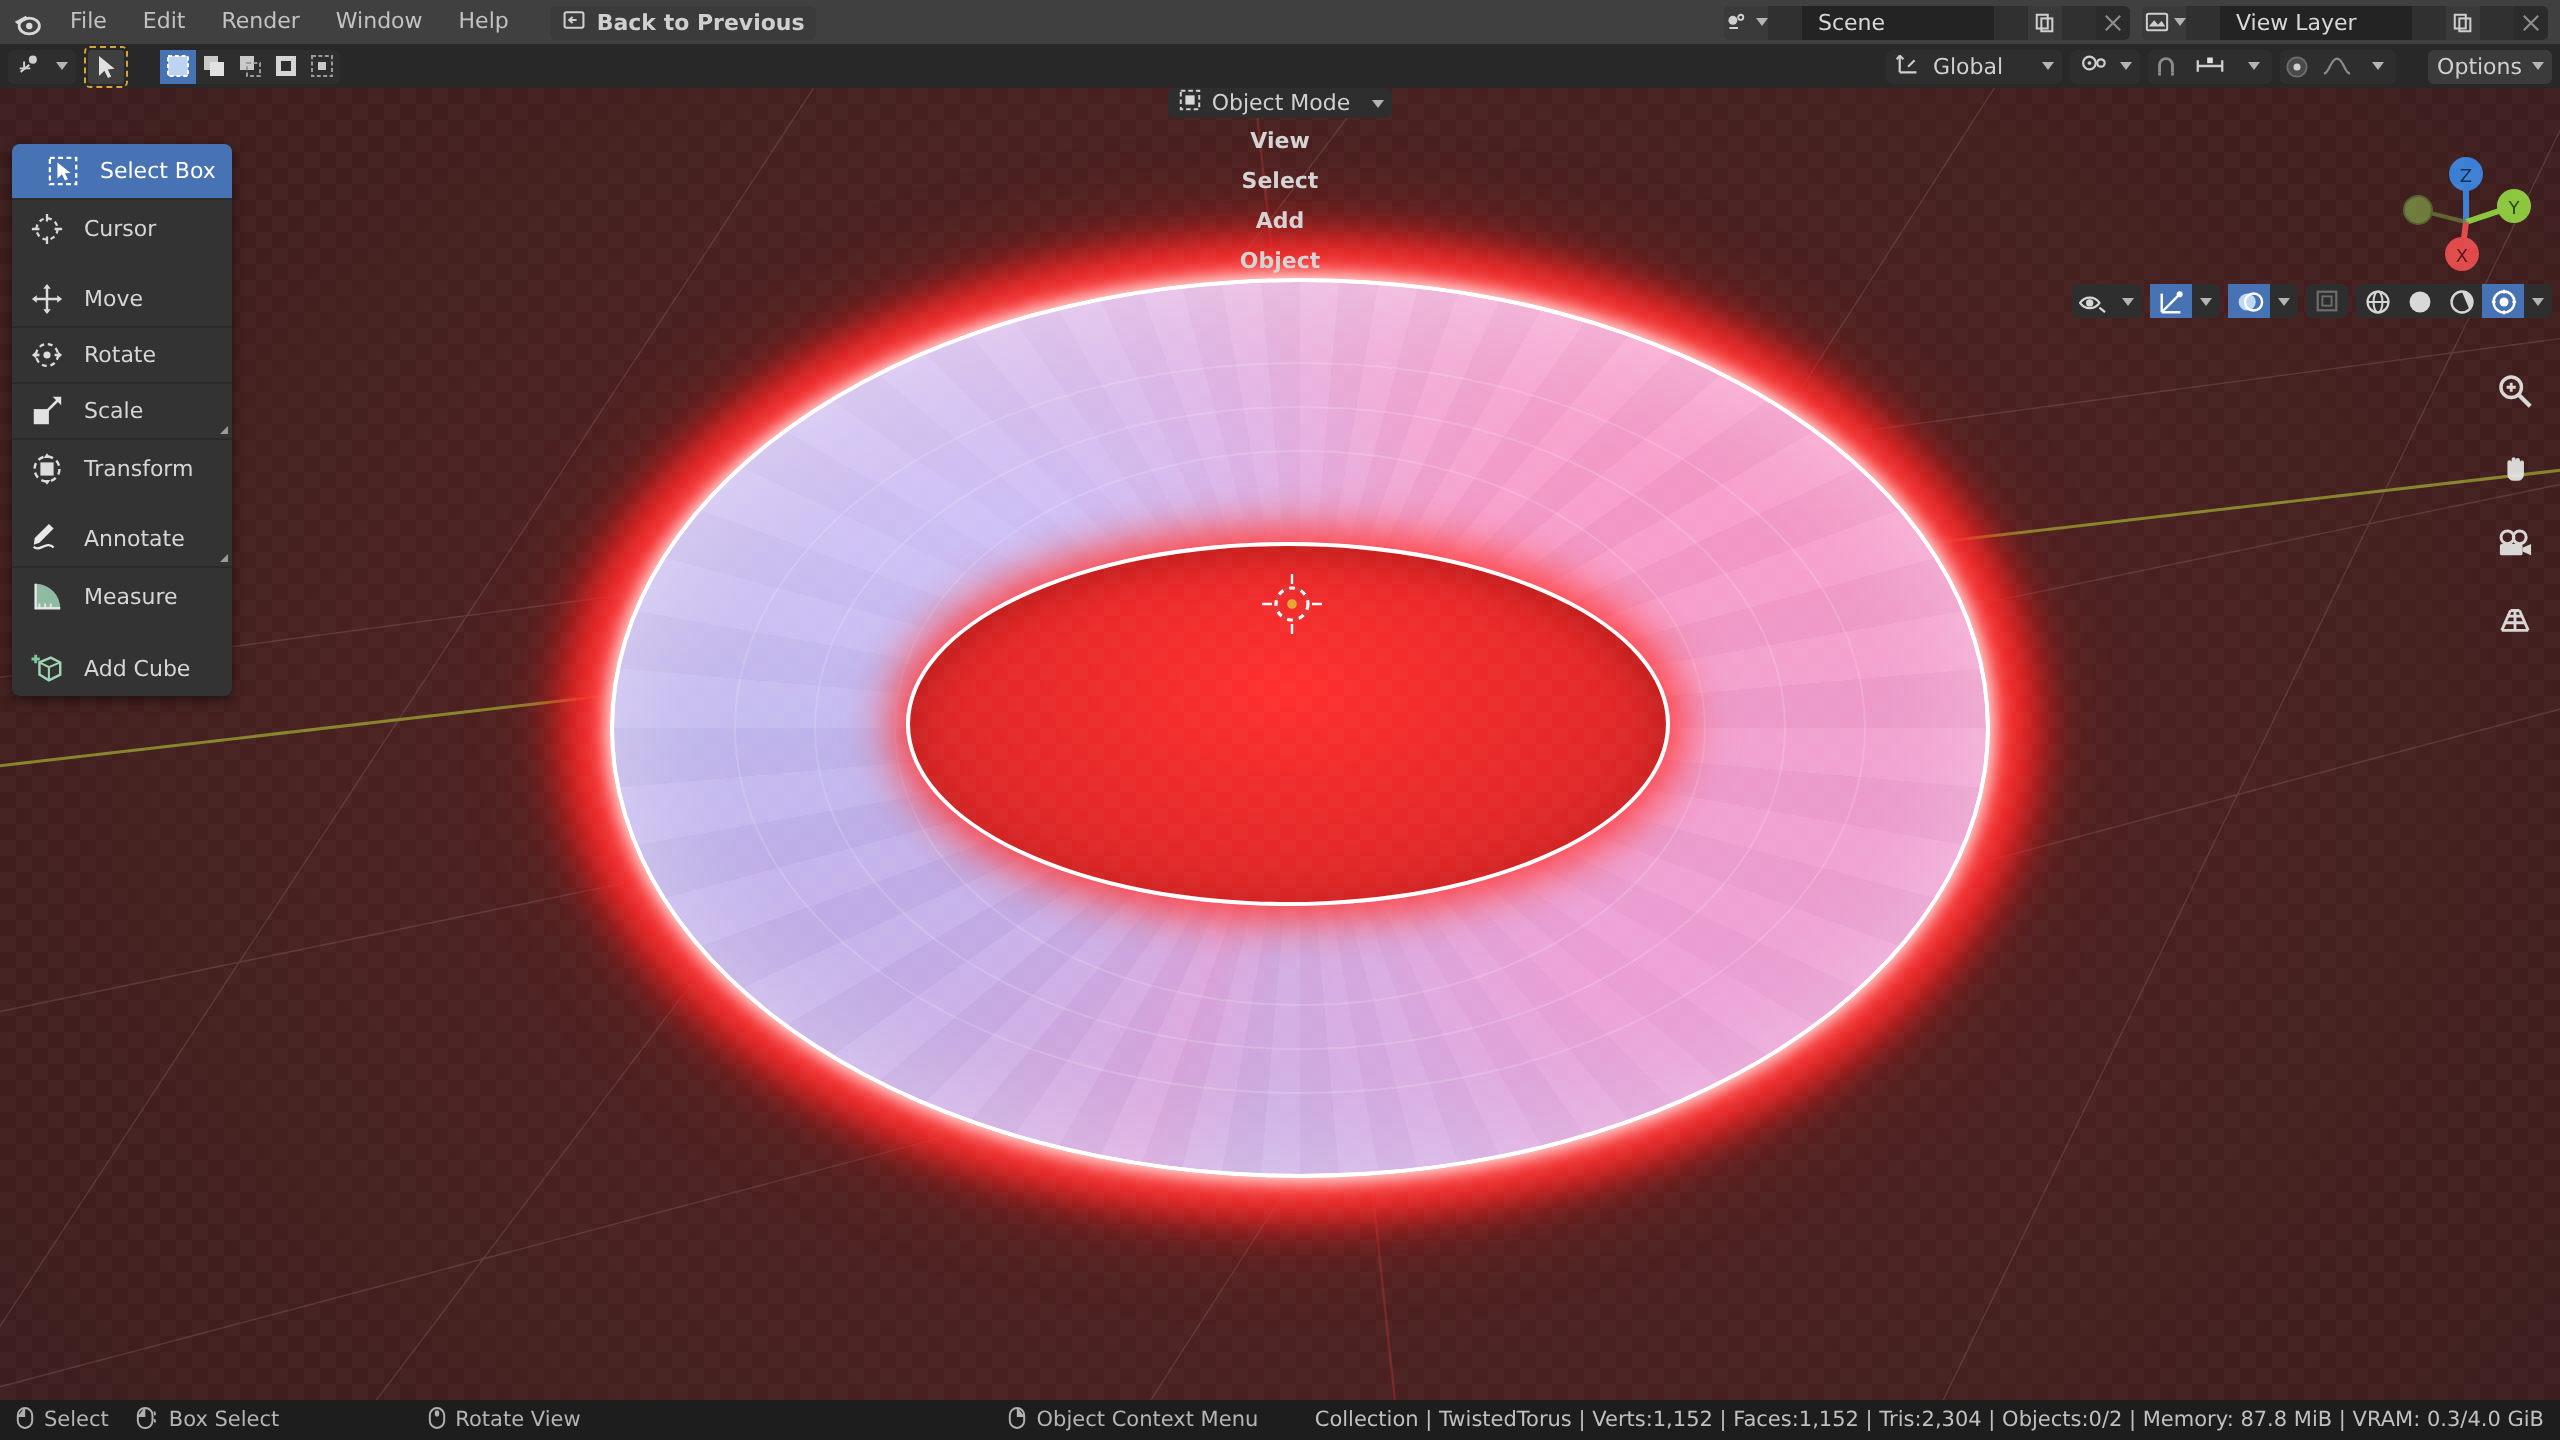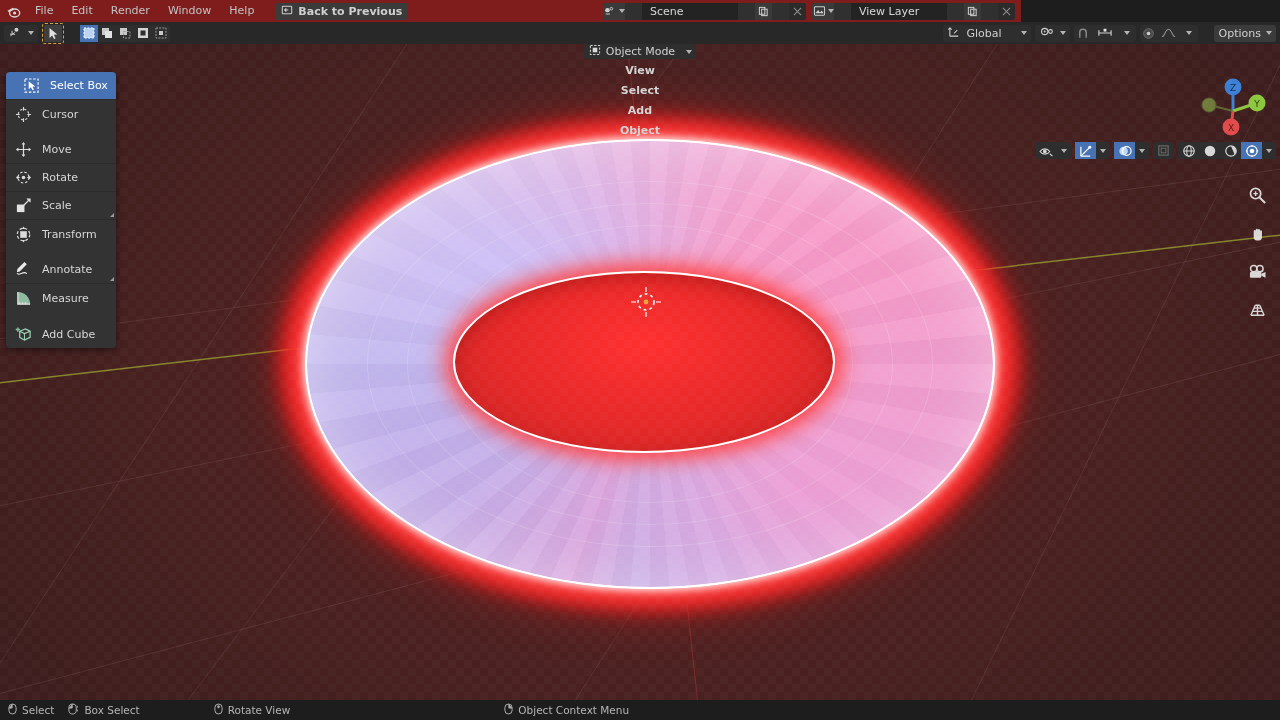--- a/index.html
+++ b/index.html
@@ -1,21 +1,21 @@
 <!DOCTYPE html>
 <html><head>
 <meta charset="utf-8">
 <style>
   * { box-sizing: border-box; margin:0; padding:0; }
   html,body { width:1280px; height:720px; overflow:hidden; background:#1d1d1d;
     font-family:"DejaVu Sans", sans-serif; }
   #app { position:relative; width:1280px; height:720px; }
 
   
-  .topbar{position:absolute;left:0;top:0;width:1021px;height:22px;background:#7f1d1d;
+  .topbar{position:absolute;left:0;top:0;width:1280px;height:22px;background:#404040;
     display:flex;align-items:center;}
   .menu-item{color:#c2c2c2;font-size:11px;padding:0 9px;height:22px;line-height:22px;
     white-space:nowrap;cursor:default;}
   .blender-logo{width:26px;height:22px;display:flex;align-items:center;justify-content:center;}
 
   .pill{background:#2e2e2e;border-radius:3px;height:17px;display:flex;align-items:center;
     padding:0 6px;color:#d0d0d0;font-size:11px;gap:5px;white-space:nowrap;font-weight:bold;}
 
   .topbar-right{margin-left:auto;display:flex;align-items:center;gap:6px;padding-right:6px;}
   .fieldbox{display:flex;align-items:center;background:#303030;border-radius:3px;height:17px;
@@ -647,15 +647,16 @@
     </div>
     <div class="sb-item" style="margin-left:200px;">
       <span>
         <svg width="9" height="12" viewBox="0 0 10 13">
           <rect x="1" y="1" width="8" height="11" rx="4" fill="none" stroke="#b0b0b0" stroke-width="1.1"></rect>
           <path d="M9 5.5 L5.4 5.5 L5.4 1" fill="#b0b0b0" stroke="#b0b0b0" stroke-width="1"></path>
         </svg>
       </span>
       <span>Object Context Menu</span>
     </div>
+    <div class="sb-right">Collection | TwistedTorus | Verts:1,152 | Faces:1,152 | Tris:2,304 | Objects:0/2 | Memory: 87.8 MiB | VRAM: 0.3/4.0 GiB</div>
   </div>
 
 </div>
 
 </body></html>

